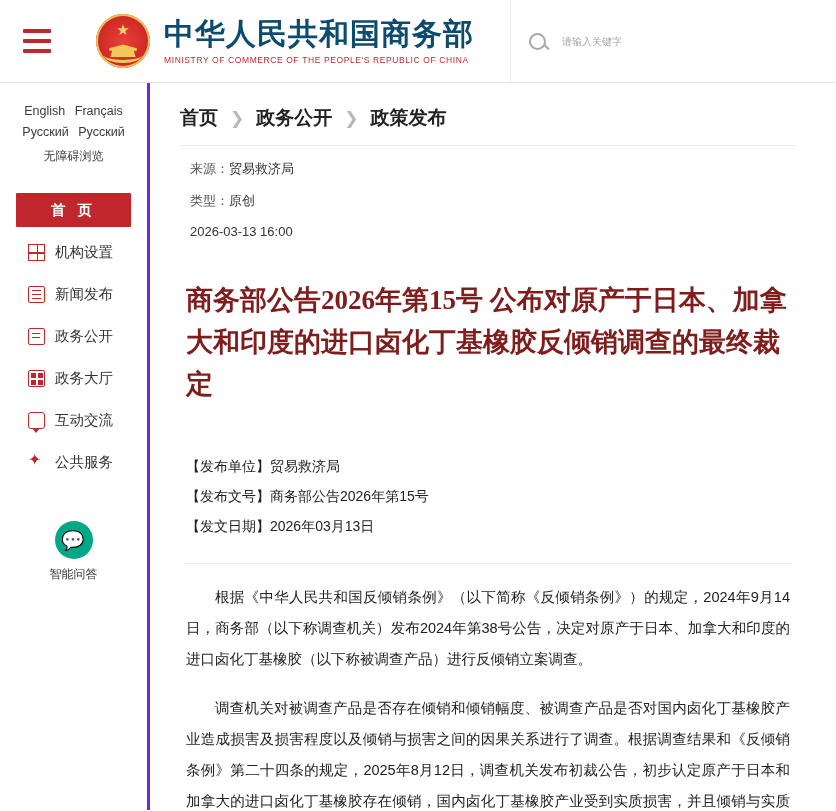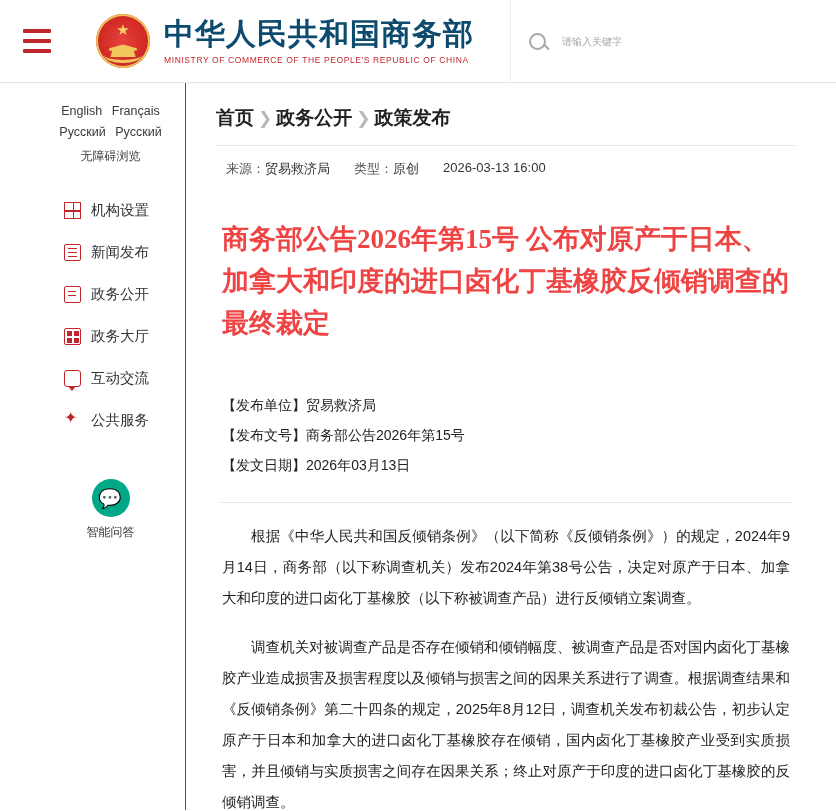--- a/index.html
+++ b/index.html
@@ -87,24 +87,23 @@
     font-size: 10px; color: #333; margin-left: 14px; width: 90%;
     font-family: "Liberation Sans", sans-serif;
   }
   .search-input::placeholder { color: #a6a6a6; }
 
   
   .body { display: flex; height: 727px; }
 
   .sidebar {
     width: 150px; flex: 0 0 150px;
-    border-right: 1px solid #6d28d9;
+    border-right: 3px solid #6d28d9;
     padding-top: 18px;
     background: #fff;
-    margin-left: 36px;
   }
   .lang-links {
     text-align: center;
     font-size: 12.5px;
     color: #3a3a3a;
     line-height: 21px;
     padding: 0 8px;
   }
   .lang-links a { color:#3a3a3a; text-decoration: none; margin: 0 3px; cursor:pointer; }
   .lang-row { white-space: nowrap; }
@@ -163,39 +162,39 @@
     width: 38px; height: 38px; border-radius: 50%;
     background: #00a888; margin: 0 auto;
     display:flex; align-items:center; justify-content:center;
     color:#fff; font-size: 19px;
   }
   .ai-label { font-size: 12px; color:#333; margin-top: 7px; }
 
   
   .content { flex: 1 1 auto; padding: 22px 40px 0 30px; overflow: hidden; }
   .breadcrumb {
-    display:flex; align-items:center; gap: 4px;
+    display:flex; align-items:center; gap: 12px;
     font-size: 19px; color: #222; font-weight: bold;
     padding-bottom: 14px;
   }
   .breadcrumb .sep { color:#b8b8b8; font-weight: normal; font-size: 17px; }
   .crumb { cursor:pointer; }
 
   .meta-bar {
     border-top: 1px solid #e9e9e9;
     padding: 14px 0 16px 10px;
     font-size: 13px; color: #555;
-    display:flex; gap: 24px;
+    display:flex; gap: 14px; flex-direction: column;
   }
   .meta-bar .v { color:#333; }
 
   .doc-title {
     font-family: "Liberation Serif", serif;
     font-size: 27px; line-height: 42px;
-    font-weight: bold; color:#ef4444;
+    font-weight: bold; color:#7f1d1d;
     padding: 6px 6px 0 6px;
   }
 
   .doc-fields {
     padding: 28px 6px 0 6px;
     font-size: 14px; color: #222; line-height: 30px;
   }
 
   .rule { border-top: 1px solid #e9e9e9; margin: 22px 4px 0 4px; }
 
@@ -243,20 +242,23 @@
           <a>Français</a>
         </div>
         <div class="lang-row">
           <a>Русский</a>
           <a>Русский</a>
         </div>
         <div class="accessible">无障碍浏览</div>
       </div>
 
       <div class="nav">
+        <div class="nav-item active">
+          <span>首 页</span>
+        </div>
         <div class="nav-item">
           <span class="nav-ico ico-grid"></span>
           <span>机构设置</span>
         </div>
         <div class="nav-item">
           <span class="nav-ico ico-doc"></span>
           <span>新闻发布</span>
         </div>
         <div class="nav-item">
           <span class="nav-ico ico-page"></span>

